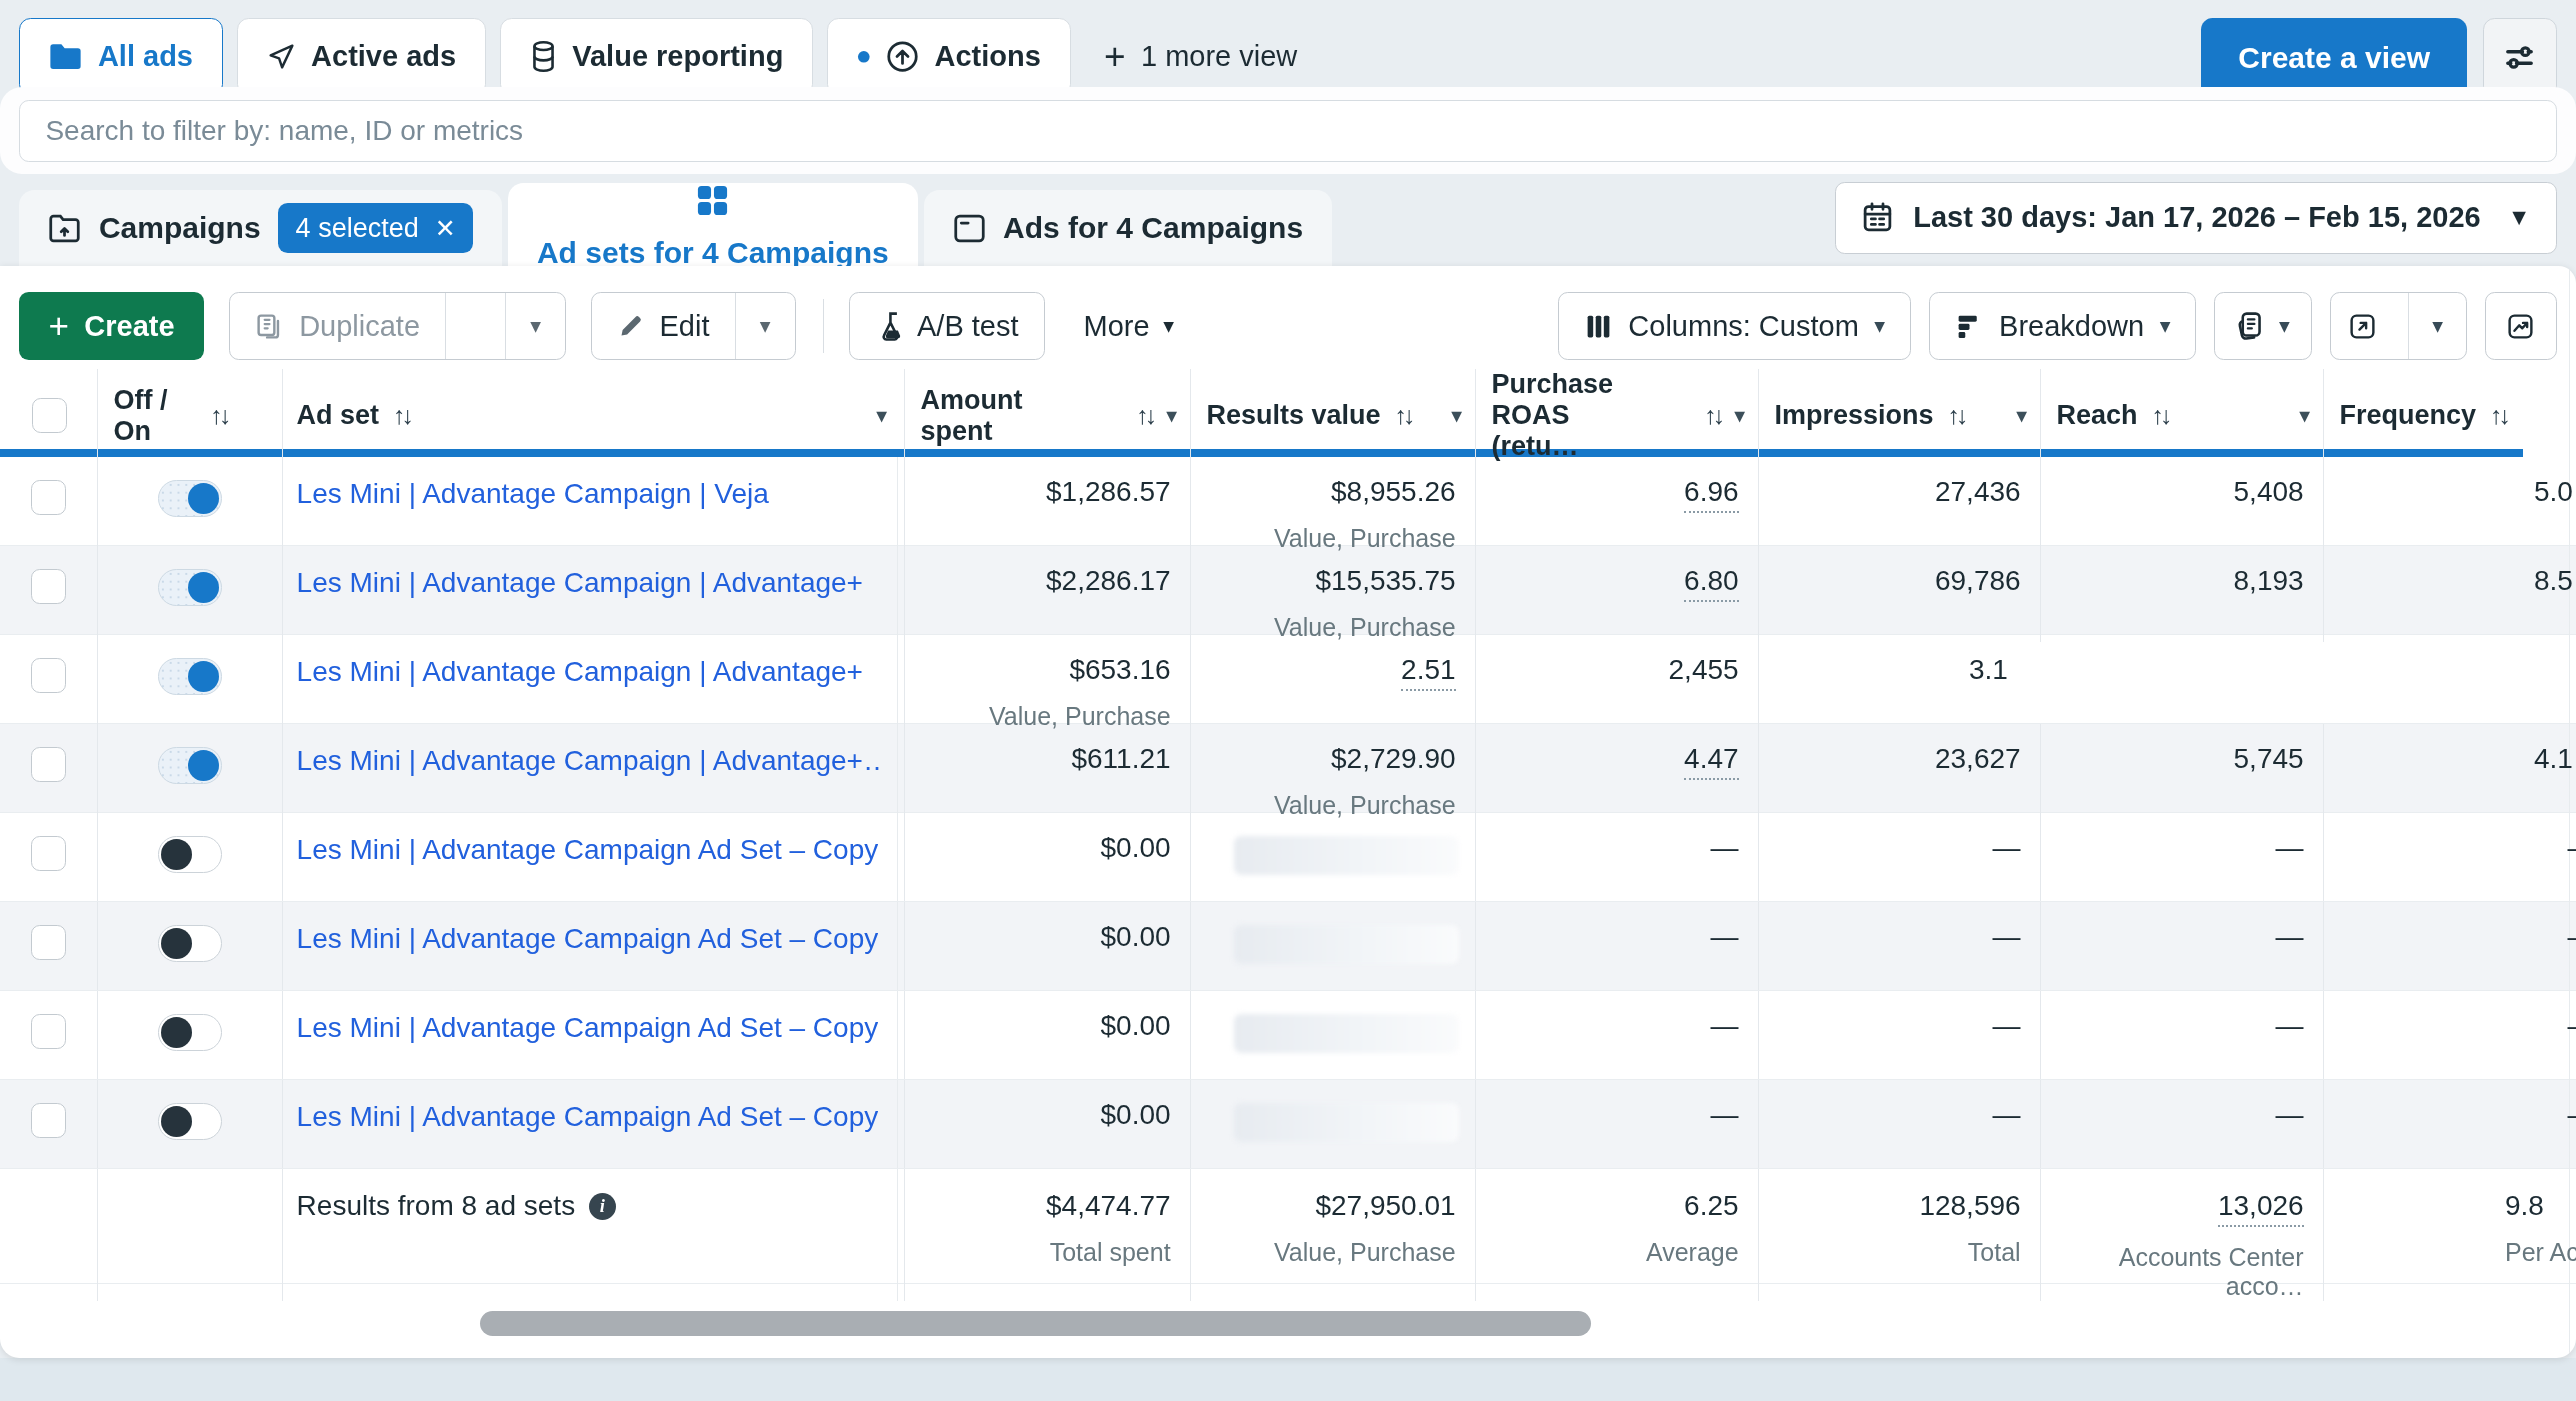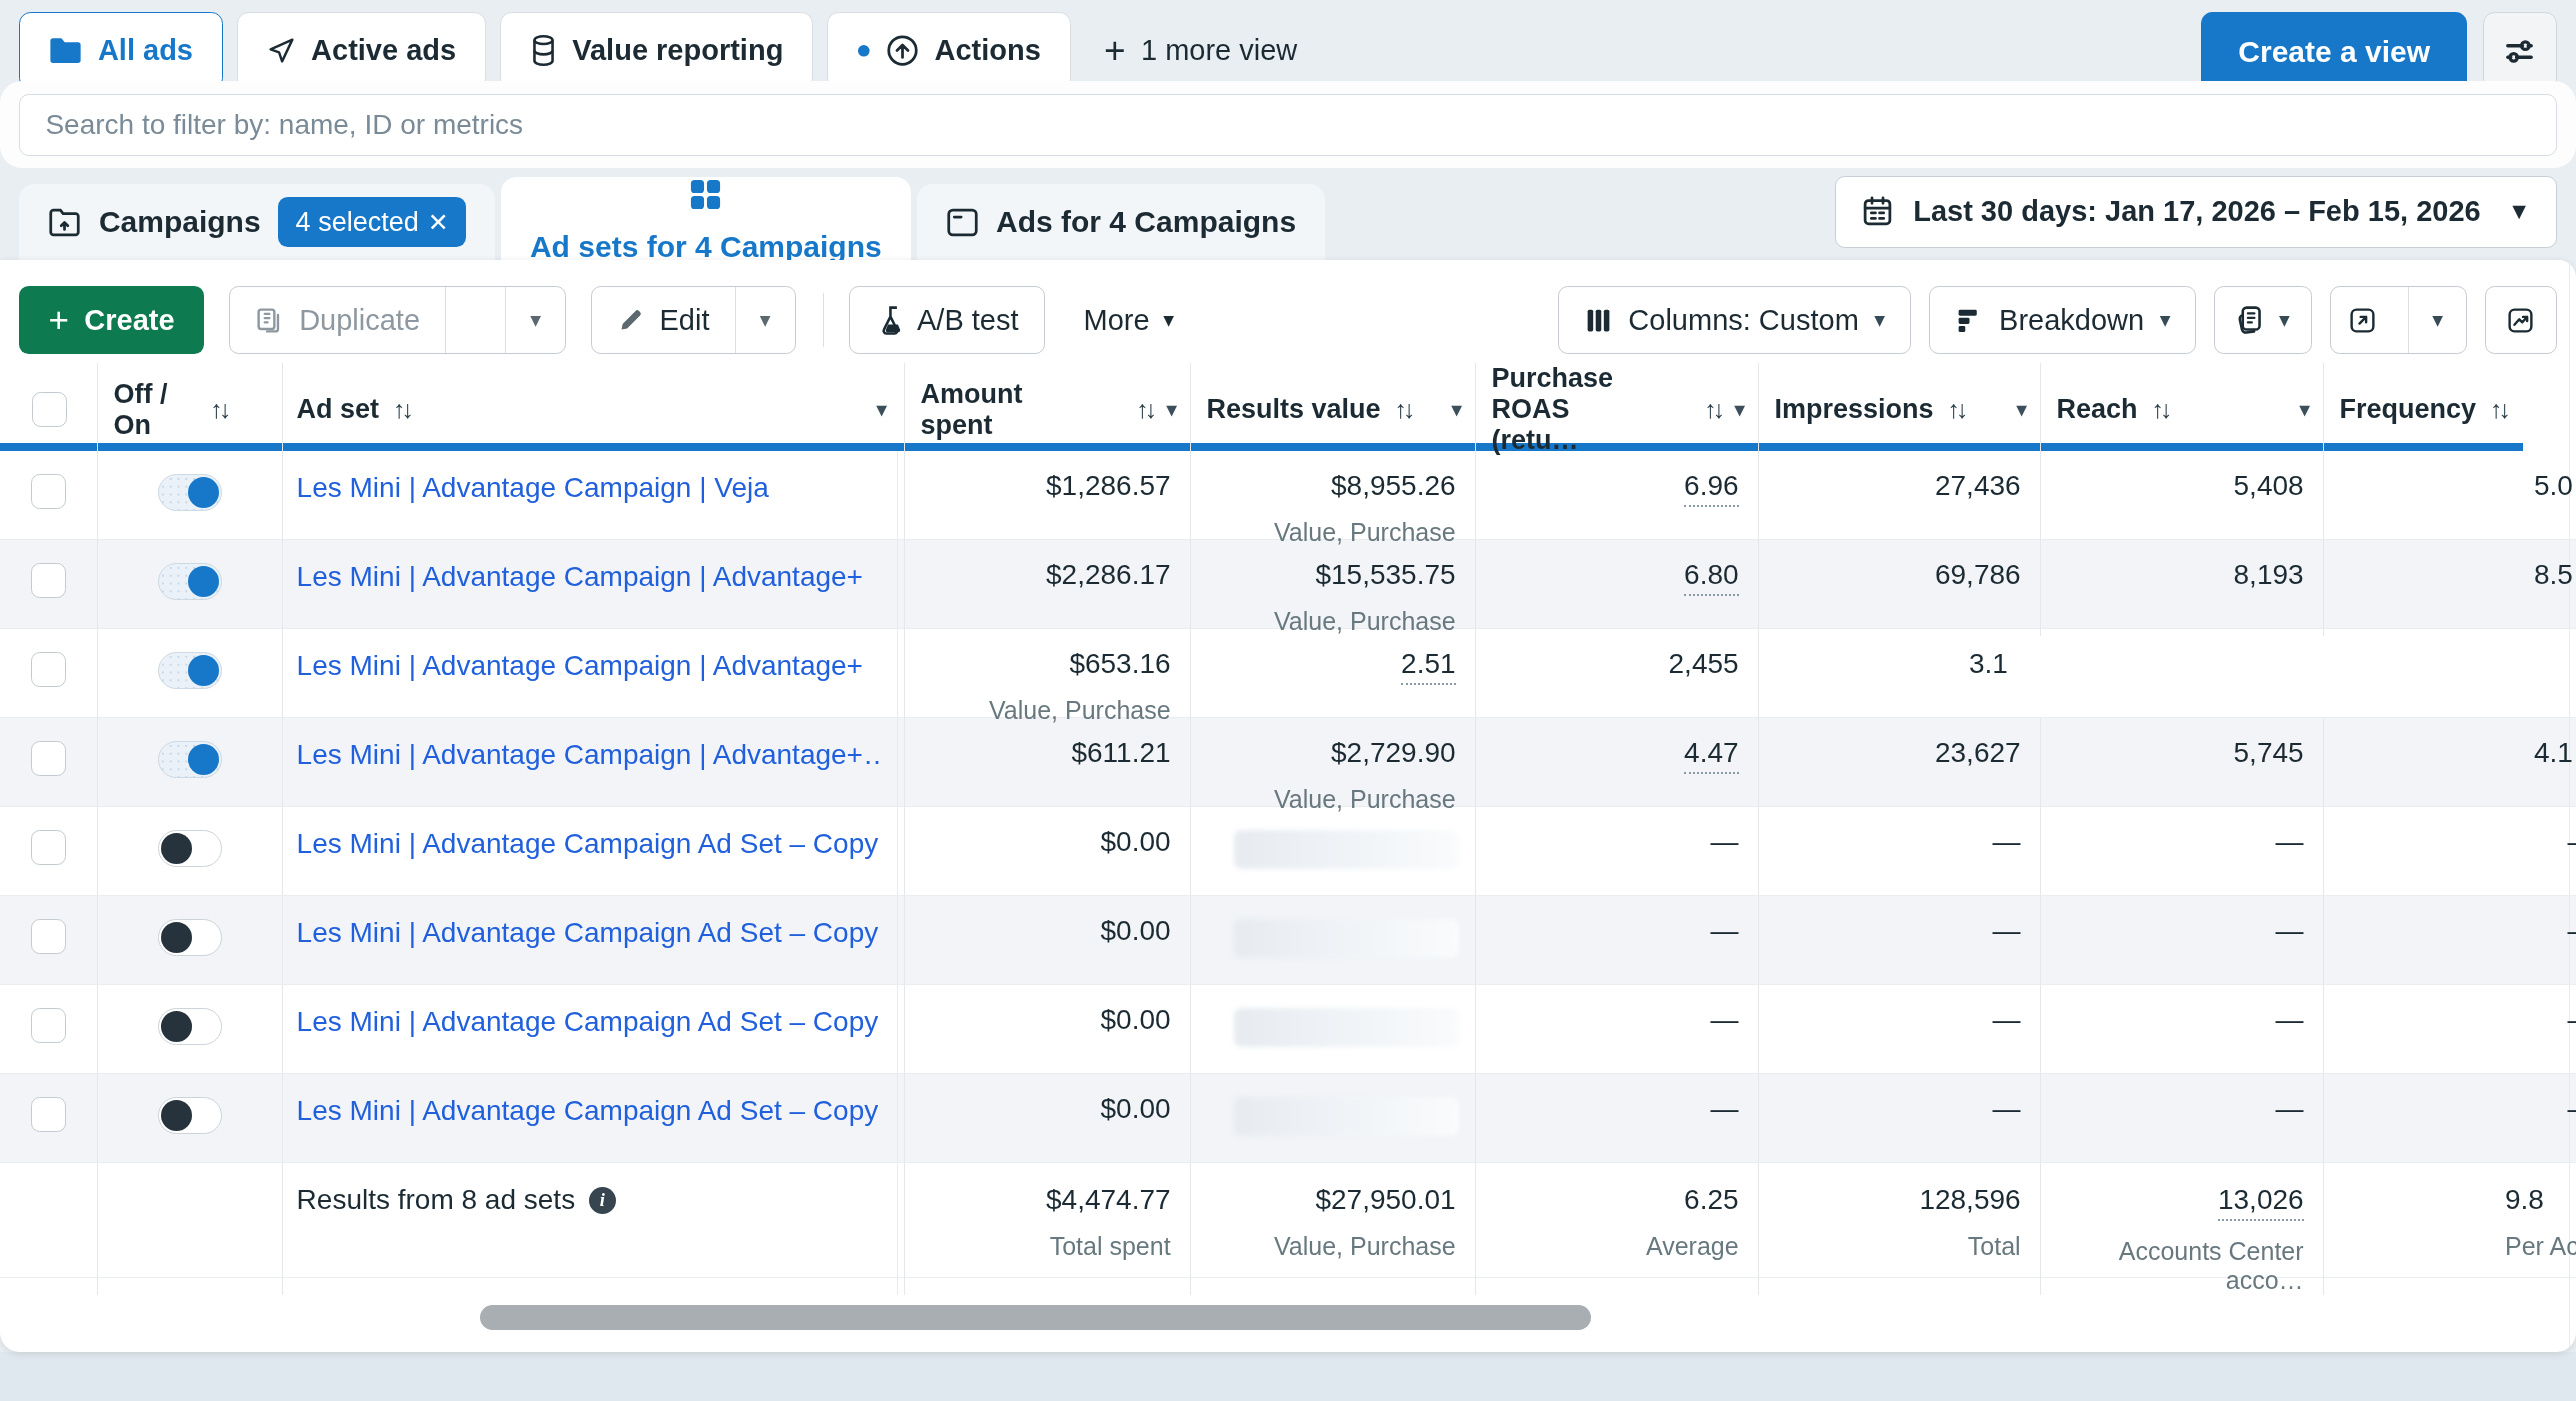--- a/index.html
+++ b/index.html
@@ -6,21 +6,21 @@
   html,body { width:2576px; height:1402px; overflow:hidden; }
   body {
     font-family:"Liberation Sans", sans-serif;
     background:#e9eef2;
     color:#1c2b33;
     display:flex; flex-direction:column;
   }
   .ico svg { display:block; }
 
   
-  .topbar { height:81px; display:flex; align-items:flex-start; padding:11.6px 19.4px 0 19.4px; }
+  .topbar { height:81px; display:flex; align-items:flex-start; padding:11.6px 19.4px 0 19.4px;margin-top:6px; }
   .viewtab {
     height:78px; display:flex; align-items:center; gap:15.5px;
     background:#fff; border:1px solid #d7dde2; border-radius:11.6px;
     padding:0 29px; margin-right:13.6px; font-size:29px; font-weight:700; cursor:pointer;
   }
   .viewtab.active { border:1.9px solid #1778c9; color:#1778c9; }
   .moreview { height:78px; display:flex; align-items:center; gap:15.5px; font-size:29px; font-weight:500; padding:0 19.4px; cursor:pointer; }
   .moreview .plus { font-size:37px; font-weight:400; }
   .topbar-right { margin-left:auto; display:flex; gap:15.5px; }
   .btn-primary {
@@ -46,21 +46,21 @@
   .tabsrow { height:92px; position:relative; }
   .leveltabs { position:absolute; left:19.4px; bottom:0; display:flex; align-items:flex-end; }
   .ltab {
     display:flex; align-items:center; gap:17.5px; font-size:30px; font-weight:700;
     background:#f3f6f8; border-radius:15.5px 15.5px 0 0; padding:0 29px; height:76px; cursor:pointer;
     margin-right:5.8px;
   }
   .ltab.active { background:#fff; height:83px; color:#1778c9;flex-direction:column; }
   .badge {
     background:#1778c9; color:#fff; font-size:27px; font-weight:500;
-    border-radius:9.7px; padding:9.7px 17.5px; display:flex; align-items:center; gap:9px;
+    border-radius:9.7px; padding:9.7px 17.5px; display:flex; align-items:center; gap:16px;
   }
   .badge .x { font-size:25px; cursor:pointer; }
   .datebtn {
     position:absolute; right:19.4px; top:7.8px; height:72px;
     background:#fff; border:1px solid #c8ced4; border-radius:9.7px;
     display:flex; align-items:center; gap:19.4px; padding:0 25px;
     font-size:29px; font-weight:600; cursor:pointer;
   }
   .datebtn .caret { font-size:23px; margin-left:7.8px; }
 

